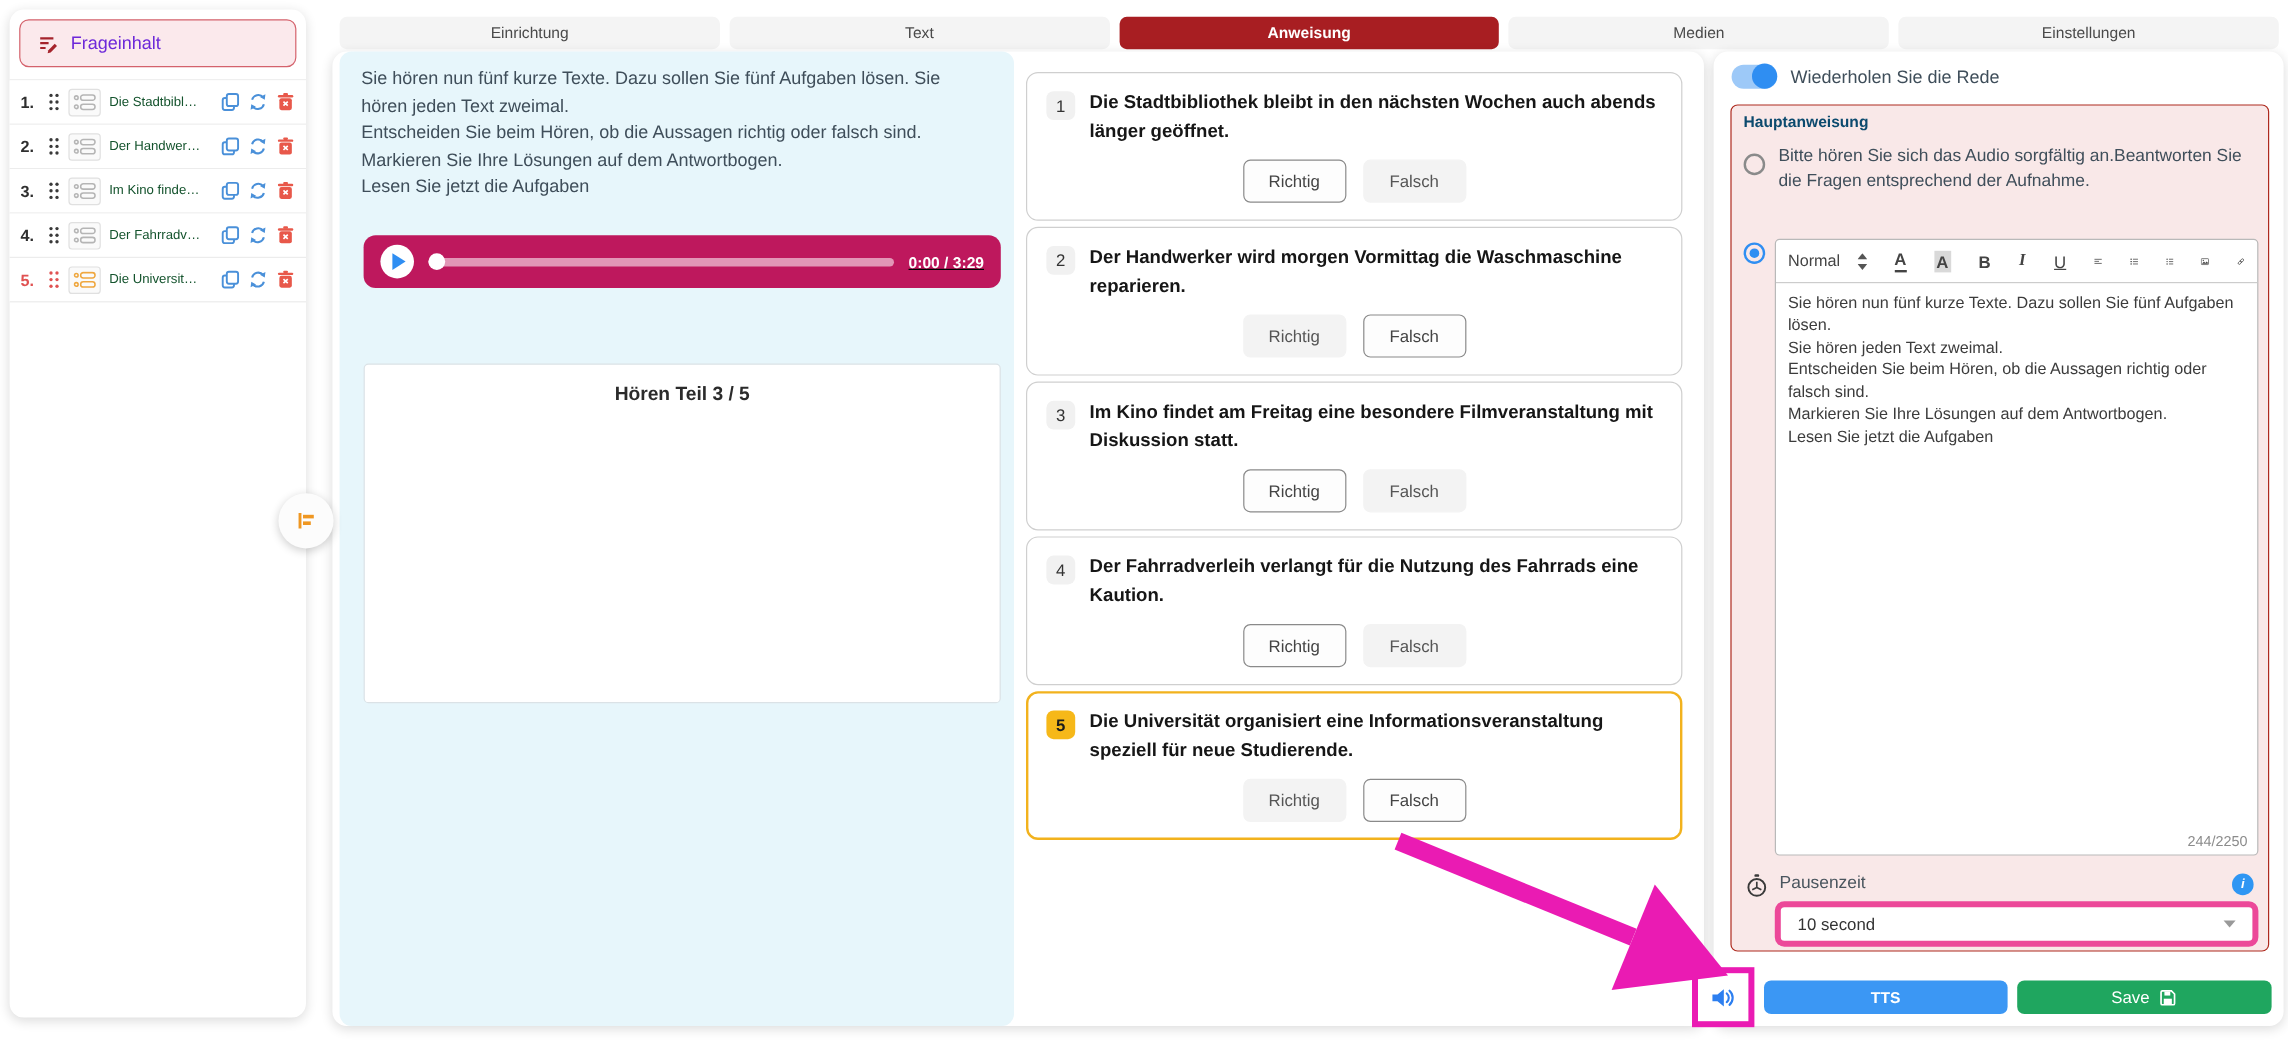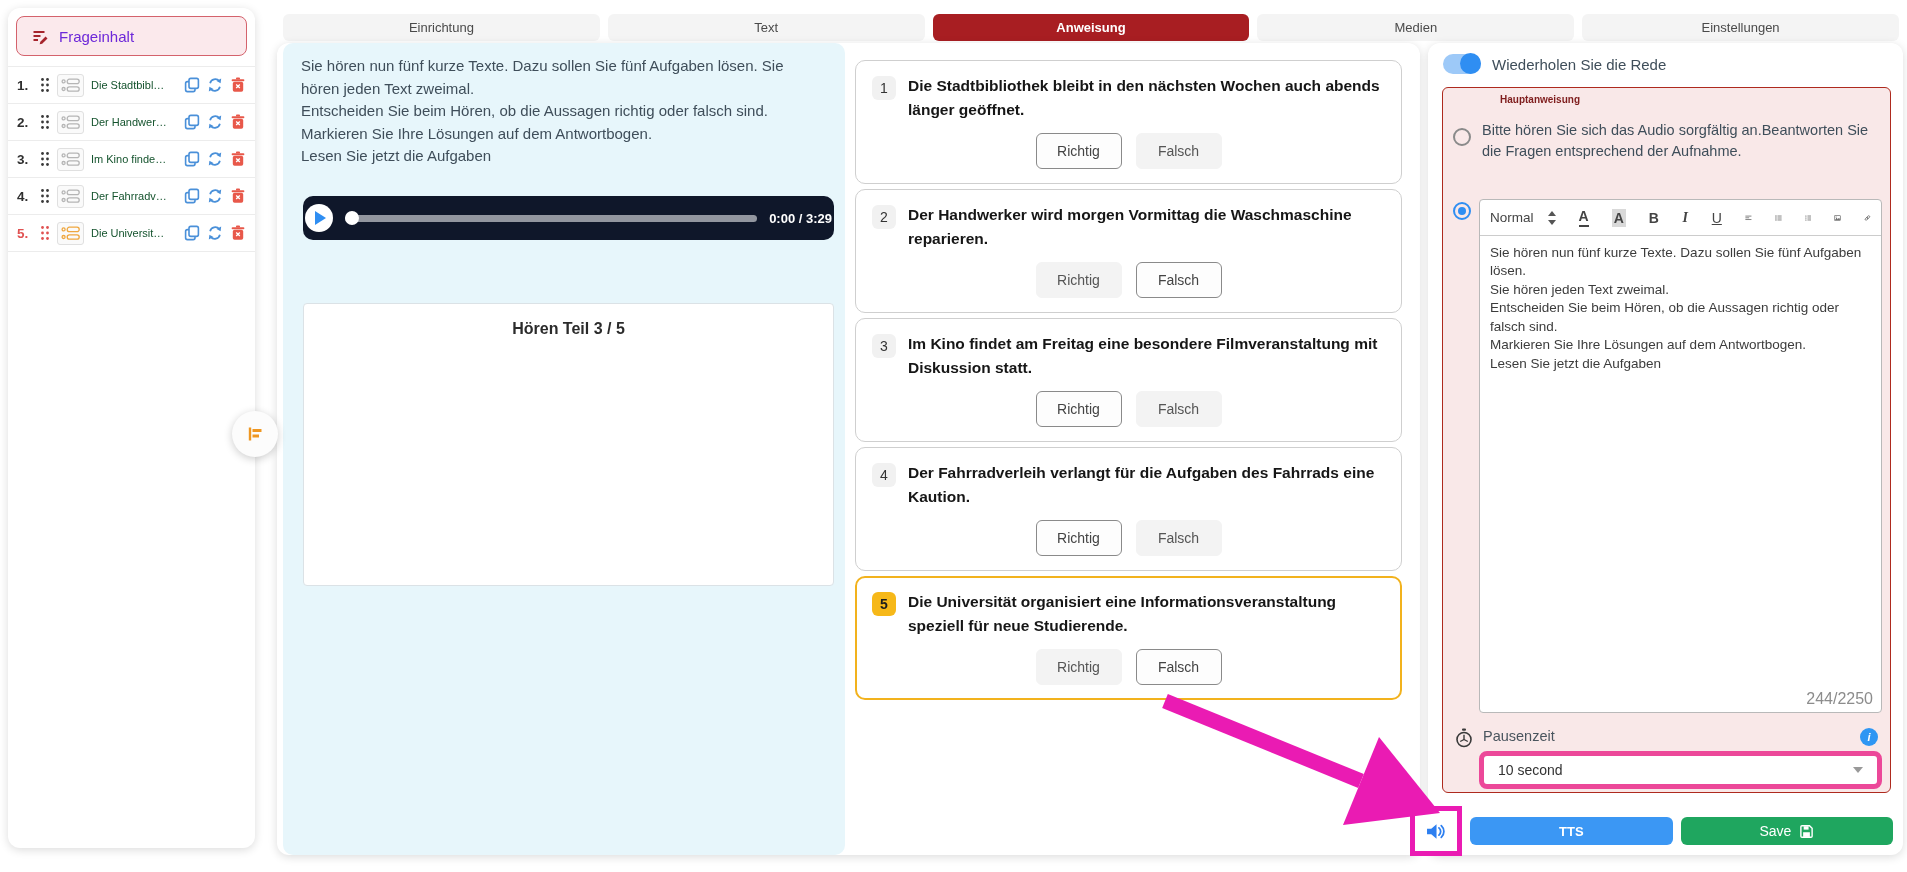--- a/index.html
+++ b/index.html
@@ -25,21 +25,21 @@
   
   .tabbar { position:absolute; left:283px; top:14px; width:1616px; height:27px; display:flex; gap:8px; }
   .tab { flex:1; border-radius:6px; background:#f4f4f4; color:#4a4a4a; font-size:13px; display:flex; align-items:center; justify-content:center; cursor:pointer; }
   .tab.active { background:#a81e22; color:#fff; font-weight:700; }
 
   
   .main { left:277px; top:43px; width:1143px; height:812px; }
   .blue-panel { position:absolute; left:6px; top:0; width:562px; height:812px; background:#e7f6fb; border-radius:10px; }
   .inst-text { position:absolute; left:18px; top:12px; width:512px; font-size:15px; line-height:1.5; color:#3f4e5a; }
   .inst-text p { margin:0; }
-  .player { position:absolute; left:20px; top:153px; width:531px; height:44px; background:#0f172a; border-radius:10px; display:flex; align-items:center; padding:0 2px; gap:12px; }
+  .player { position:absolute; left:20px; top:153px; width:531px; height:44px; background:#be185d; border-radius:10px; display:flex; align-items:center; padding:0 14px; gap:12px;text-decoration:underline; }
   .play-btn { width:28px; height:28px; background:#fff; border-radius:50%; display:flex; align-items:center; justify-content:center; cursor:pointer; flex:none; }
   .play-tri { width:0; height:0; border-left:11px solid #2f8ef2; border-top:7px solid transparent; border-bottom:7px solid transparent; margin-left:3px; }
   .track-wrap { flex:1; position:relative; height:14px; display:flex; align-items:center; cursor:pointer; }
   .track { width:100%; height:7px; background:rgba(255,255,255,.55); border-radius:4px; }
   .track-knob { position:absolute; left:0; top:0; width:14px; height:14px; background:#fff; border-radius:50%; }
   .time { color:#fff; font-size:13px; font-weight:700; flex:none; }
   .listen-box { position:absolute; left:20px; top:218px; width:531px; height:283px; background:#fff; border:1px solid #dbe2e6; border-radius:4px;margin-top:42px; }
   .listen-title { text-align:center; margin-top:16px; font-size:16px; font-weight:700; color:#2b2b2b; }
 
   
@@ -57,39 +57,39 @@
   
   .float-btn { position:absolute; left:232px; top:411px; width:46px; height:46px; border-radius:50%; background:#fcfcfc; box-shadow:0 2px 8px rgba(0,0,0,.2); border:none; display:flex; align-items:center; justify-content:center; cursor:pointer; z-index:20; }
 
   
   .right { left:1428px; top:43px; width:475px; height:812px; overflow:visible; }
   .toggle-row { position:absolute; left:15px; top:11px; display:flex; align-items:center; gap:11px; }
   .toggle { position:relative; width:38px; height:20px; border-radius:10px; background:#9dc9f8; cursor:pointer; flex:none; }
   .toggle .knob { position:absolute; right:0px; top:-1px; width:21px; height:21px; border-radius:50%; background:#2f8ef2; }
   .toggle-lbl { font-size:15px; color:#3f4e5a; }
   .pink-box { position:absolute; left:14px; top:44px; width:449px; height:706px; background:#f9e8e8; border:1px solid #ae2a1e; border-radius:6px; }
-  .pink-lbl { position:absolute; left:10px; top:6px; font-size:10px; font-weight:700; color:#7f1d1d;margin-left:47px; }
+  .pink-lbl { position:absolute; left:10px; top:6px; font-size:13px; font-weight:700; color:#0c4a6e; }
   .opt1 { position:absolute; left:10px; top:32px; right:10px; display:flex; gap:11px; align-items:flex-start; }
   .radio { width:18px; height:18px; border-radius:50%; border:2px solid #8a8a8a; background:transparent; flex:none; margin-top:8px; cursor:pointer; position:relative; }
   .radio.sel { border-color:#2f8ef2; }
   .radio.sel::after { content:""; position:absolute; left:3px; top:3px; width:8px; height:8px; border-radius:50%; background:#2f8ef2; }
   .opt1 .txt { font-size:14.5px; color:#3f4e5a; line-height:1.45; }
   .opt2 { position:absolute; left:10px; top:106px; }
   .editor { position:absolute; left:36px; top:111px; width:403px; height:514px; background:#fff; border:1px solid #b9b9b9; border-radius:4px; }
   .ed-toolbar { height:36px; border-bottom:1px solid #ccc; display:flex; align-items:center; padding:0 10px; gap:23px; }
   .fmt { display:flex; align-items:center; gap:14px; cursor:pointer; }
   .fmt span { font-size:13.5px; color:#444; }
   .tb-ico { display:inline-flex; align-items:center; justify-content:center; width:17px; height:18px; cursor:pointer; color:#444; font-size:14px; }
   .tb-ico b { font-size:14px; }
   .tb-ico.ul u { text-decoration:underline; }
   .tb-a { font-weight:700; border-bottom:2.5px solid #444; line-height:13px; }
   .tb-ah { font-weight:700; background:#d9d9d9; padding:0 2px; }
   .ed-content { padding:8px 10px; font-size:13.5px; color:#3c3c3c; line-height:1.37; height:440px; overflow:hidden; cursor:text; }
   .ed-content p { margin:0; }
-  .char-count { position:absolute; right:8px; bottom:4px; font-size:16px; color:#8c8c8c; }
+  .char-count { position:absolute; right:8px; bottom:4px; font-size:12px; color:#8c8c8c; }
   .pause-row { position:absolute; left:12px; top:640px; right:12px; display:flex; align-items:flex-start; gap:10px; }
   .pause-lbl { font-size:14.5px; color:#4a555e; flex:1; }
   .info-ico { width:18px; height:18px; border-radius:50%; background:#2f96f3; color:#fff; font-size:11px; font-weight:700; font-style:italic; display:flex; align-items:center; justify-content:center; cursor:pointer; }
   .dropdown { position:absolute; left:36px; top:663px; width:403px; height:38px; background:#fff; border:5px solid #ec4899; border-radius:8px; display:flex; align-items:center; justify-content:space-between; padding:0 14px; cursor:pointer; }
   .dropdown span { font-size:14px; color:#333; }
   .caret { width:0; height:0; border-left:5px solid transparent; border-right:5px solid transparent; border-top:6px solid #999; }
   .bottom-row { position:absolute; left:-18px; top:763px; right:10px; display:flex; align-items:center; gap:8px; }
   .spk-box { width:52px; height:50px; background:#fff; border:5px solid #ea1bb3; display:flex; align-items:center; justify-content:center; cursor:pointer; flex:none; }
   .tts-btn { flex:1.05; height:28px; background:#3b97f4; color:#fff; border:none; border-radius:6px; font-size:13px; font-weight:700; font-family:inherit; cursor:pointer; }
   .save-btn { flex:1.1; height:28px; background:#1fa65f; color:#fff; border:none; border-radius:6px; font-size:14px; font-family:inherit; cursor:pointer; display:flex; align-items:center; justify-content:center; gap:8px; }
@@ -381,21 +381,21 @@
       <span class="qtext">Im Kino findet am Freitag eine besondere Filmveranstaltung mit Diskussion statt.</span>
     </div>
     <div class="ansrow">
       <button class="ans-btn sel">Richtig</button>
       <button class="ans-btn">Falsch</button>
     </div>
   </div>
         <div class="qcard">
     <div class="qrow">
       <span class="qnum">4</span>
-      <span class="qtext">Der Fahrradverleih verlangt für die Aufgaben des Fahrrads eine Kaution.</span>
+      <span class="qtext">Der Fahrradverleih verlangt für die Nutzung des Fahrrads eine Kaution.</span>
     </div>
     <div class="ansrow">
       <button class="ans-btn sel">Richtig</button>
       <button class="ans-btn">Falsch</button>
     </div>
   </div>
         <div class="qcard hl">
     <div class="qrow">
       <span class="qnum">5</span>
       <span class="qtext">Die Universität organisiert eine Informationsveranstaltung speziell für neue Studierende.</span>

